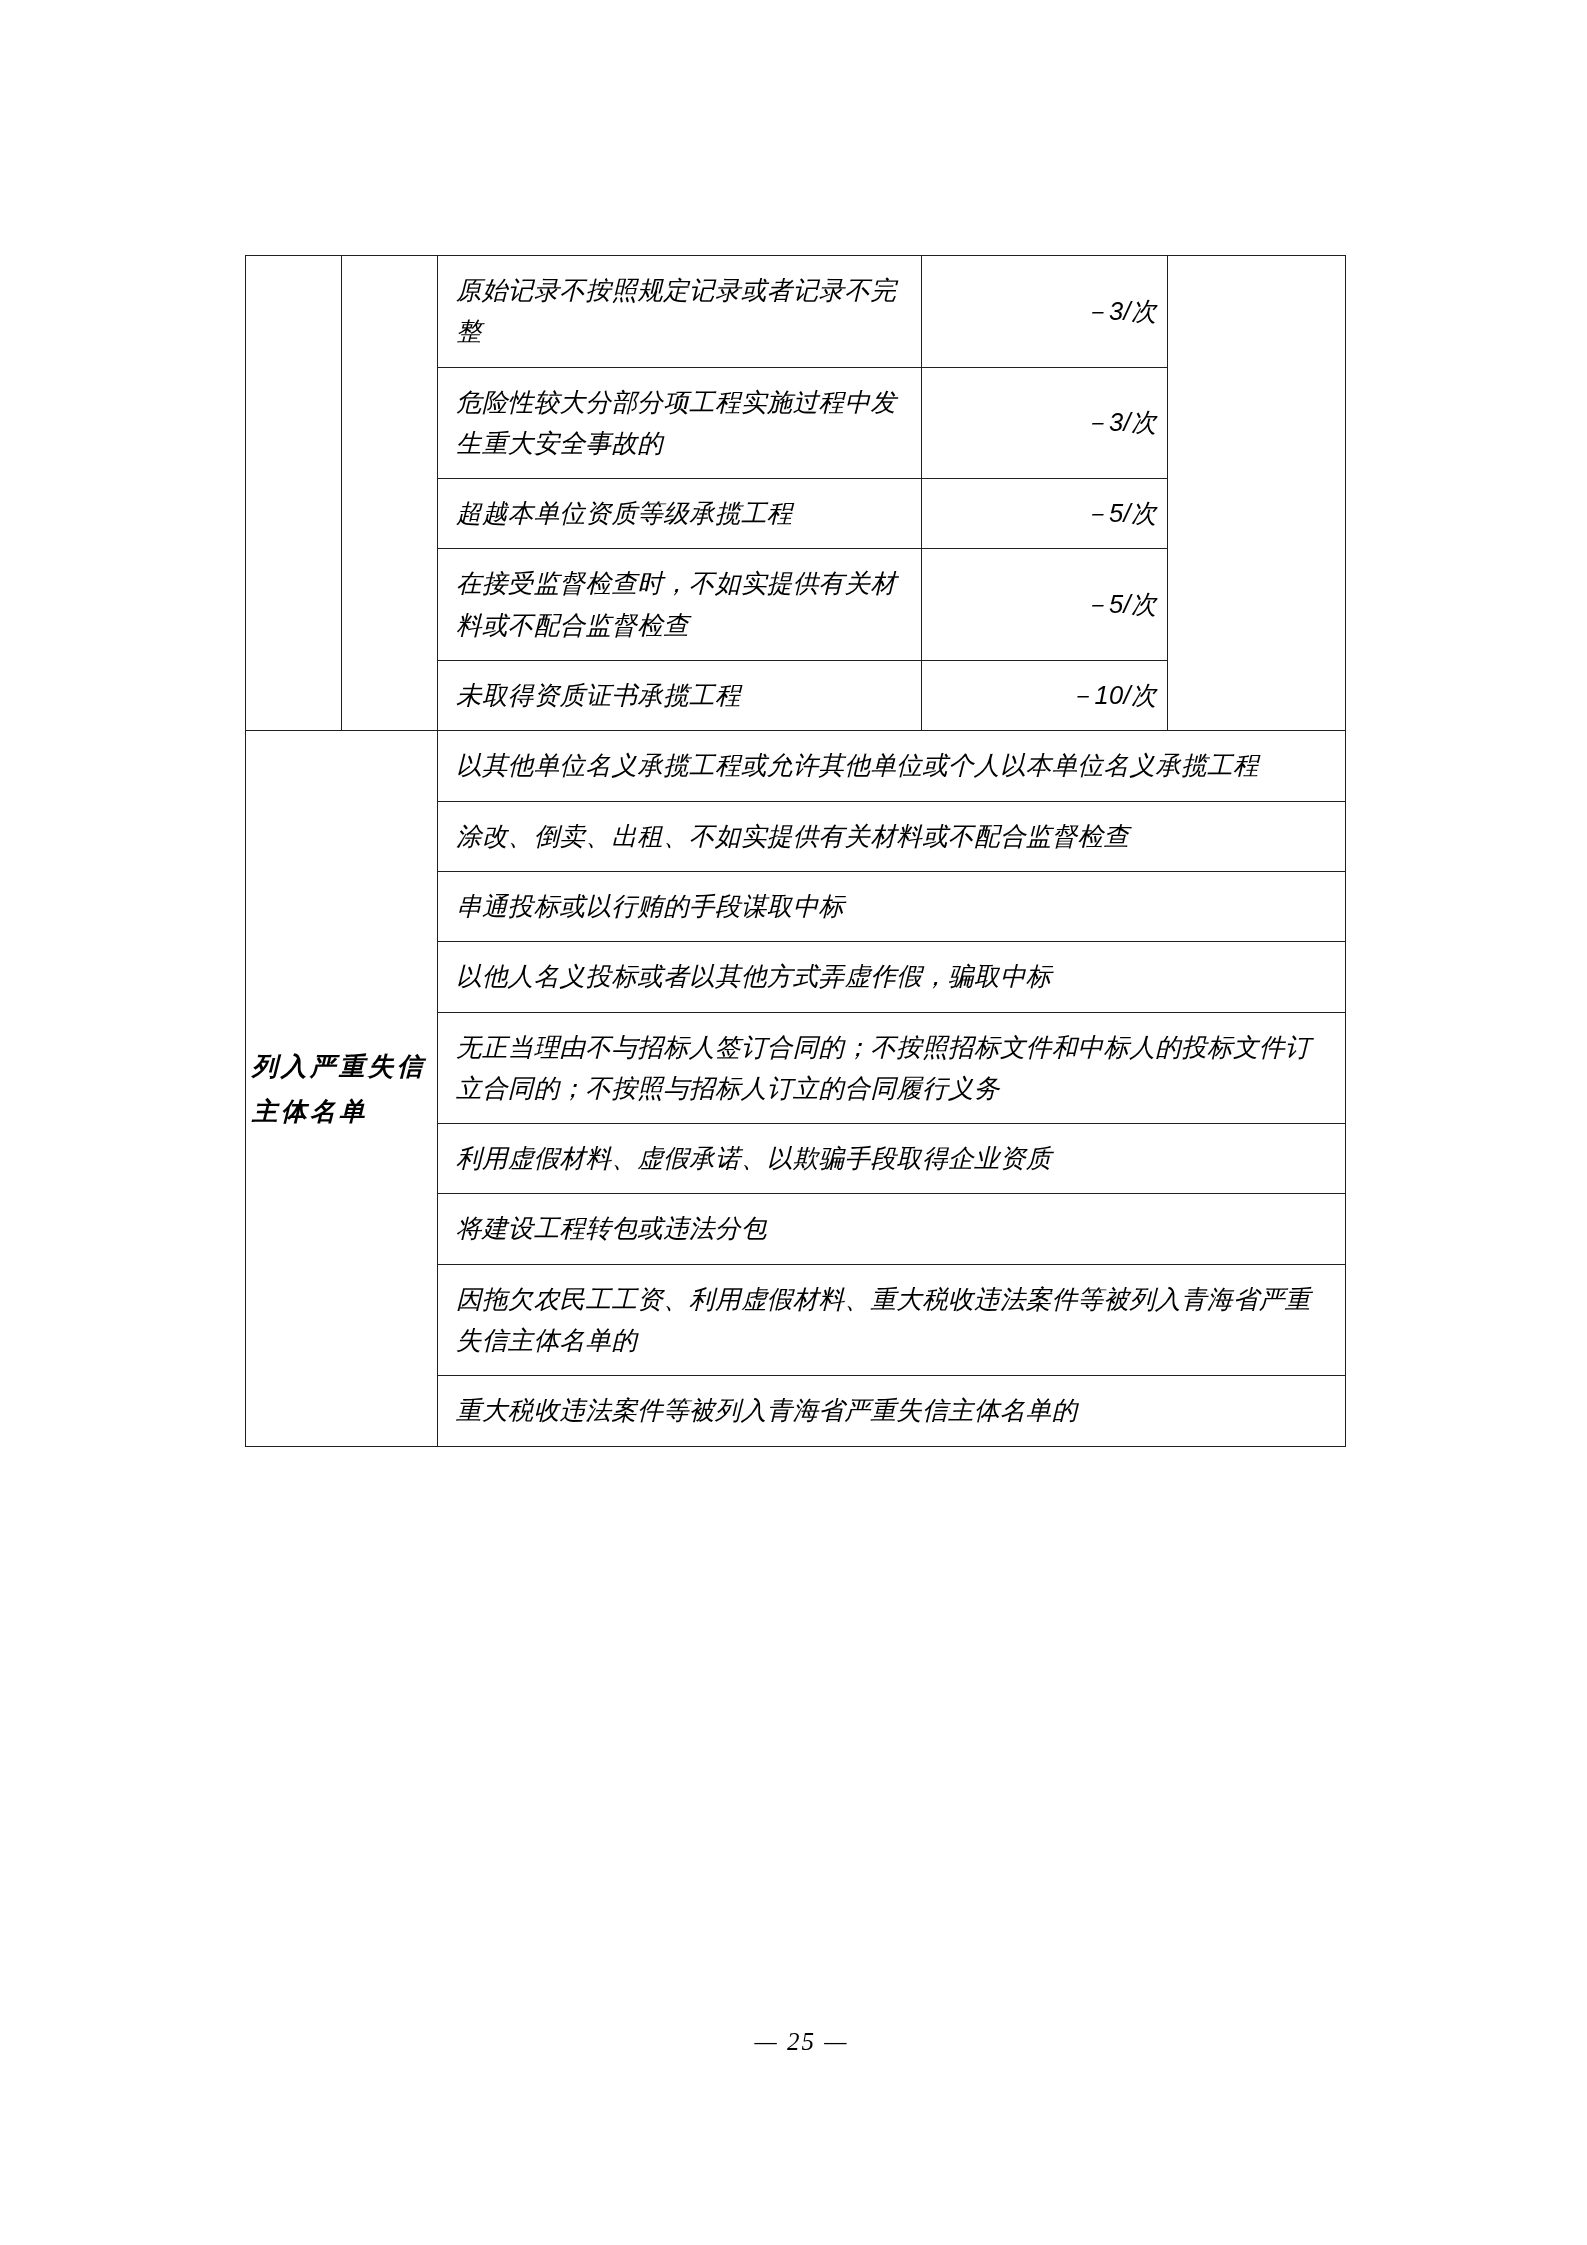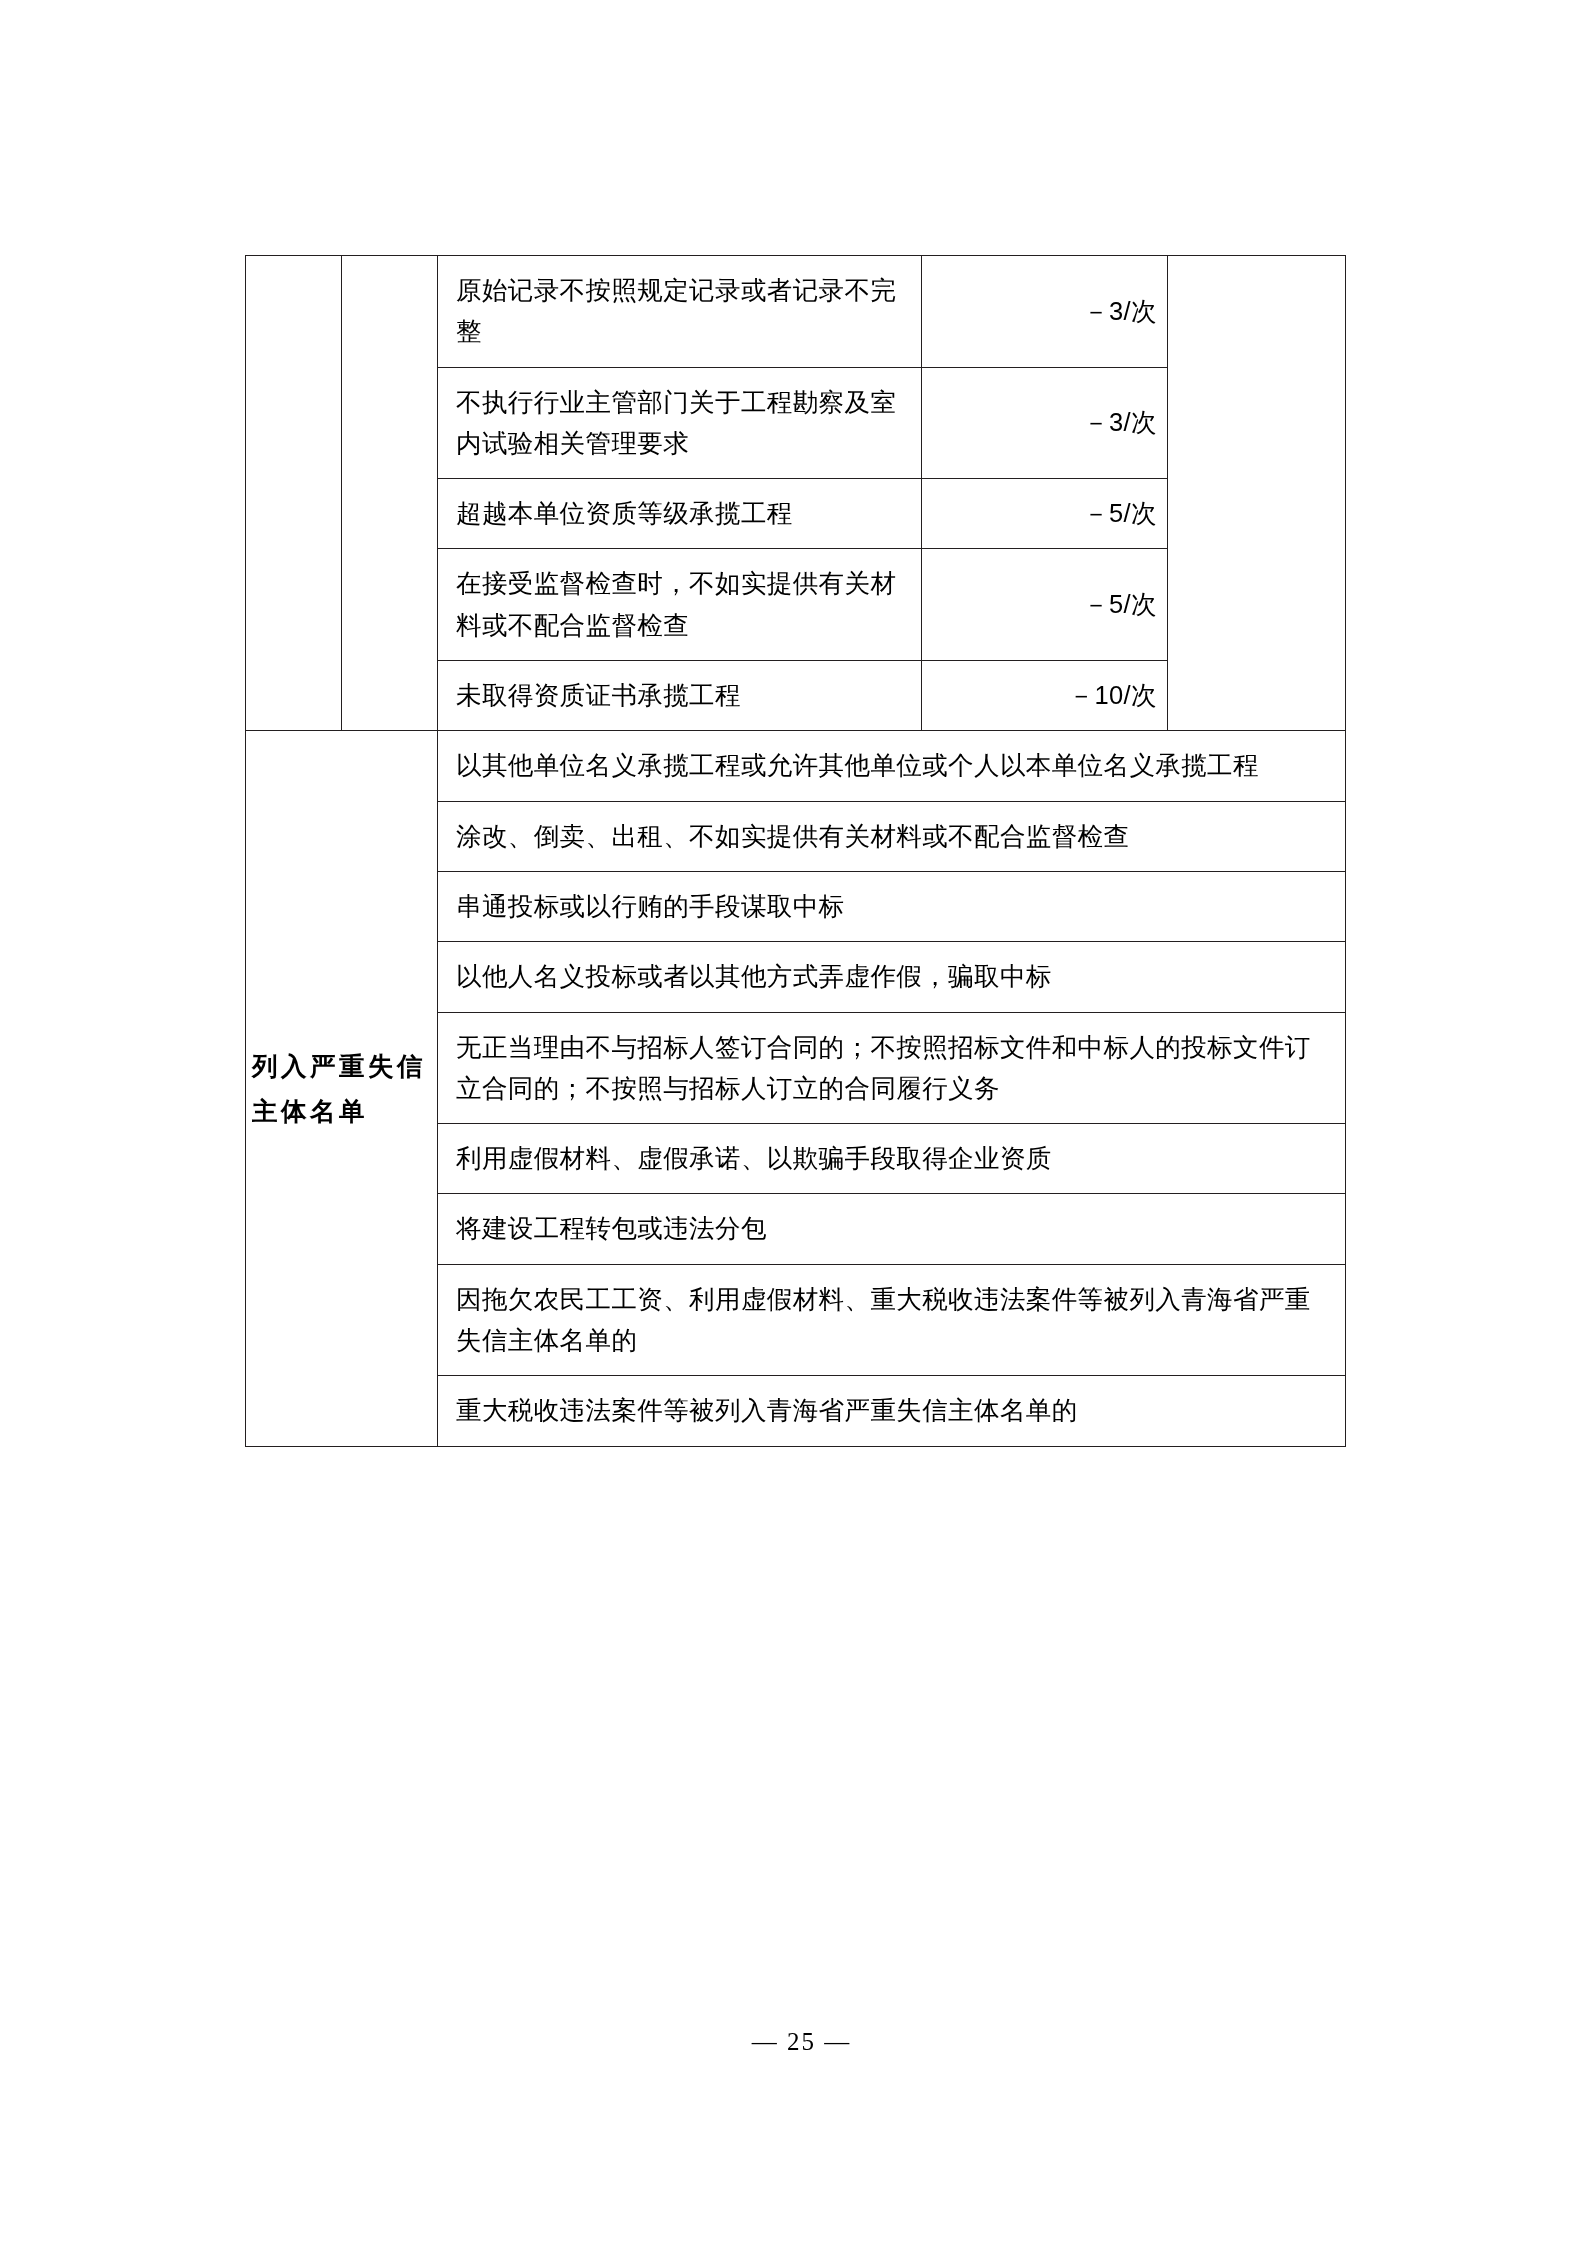--- a/index.html
+++ b/index.html
@@ -13,20 +13,21 @@
     font-family: "Liberation Sans", sans-serif;
     color: #000000;
     position: relative;
   }
   .page {
     position: absolute;
     left: 0; top: 0;
     width: 1587px;
     height: 2245px;
     background: #ffffff;
+    font-style: italic;
   }
   .table-wrap {
     position: absolute;
     left: 245px;
     top: 255px;
     width: 1100px;
   }
   table.doc-table {
     border-collapse: collapse;
     width: 1100px;
@@ -92,21 +93,21 @@
           <td>
             <div class="cell-text">原始记录不按照规定记录或者记录不完整</div>
           </td>
           <td>
             <div class="cell-text center">－3/次</div>
           </td>
           <td rowspan="5"></td>
         </tr>
         <tr>
           <td>
-            <div class="cell-text">不执行行业主管部门关于工程勘察及室内试验相关管理要求</div>
+            <div class="cell-text">危险性较大分部分项工程实施过程中发生重大安全事故的</div>
           </td>
           <td>
             <div class="cell-text center">－3/次</div>
           </td>
         </tr>
         <tr>
           <td>
             <div class="cell-text">超越本单位资质等级承揽工程</div>
           </td>
           <td>

